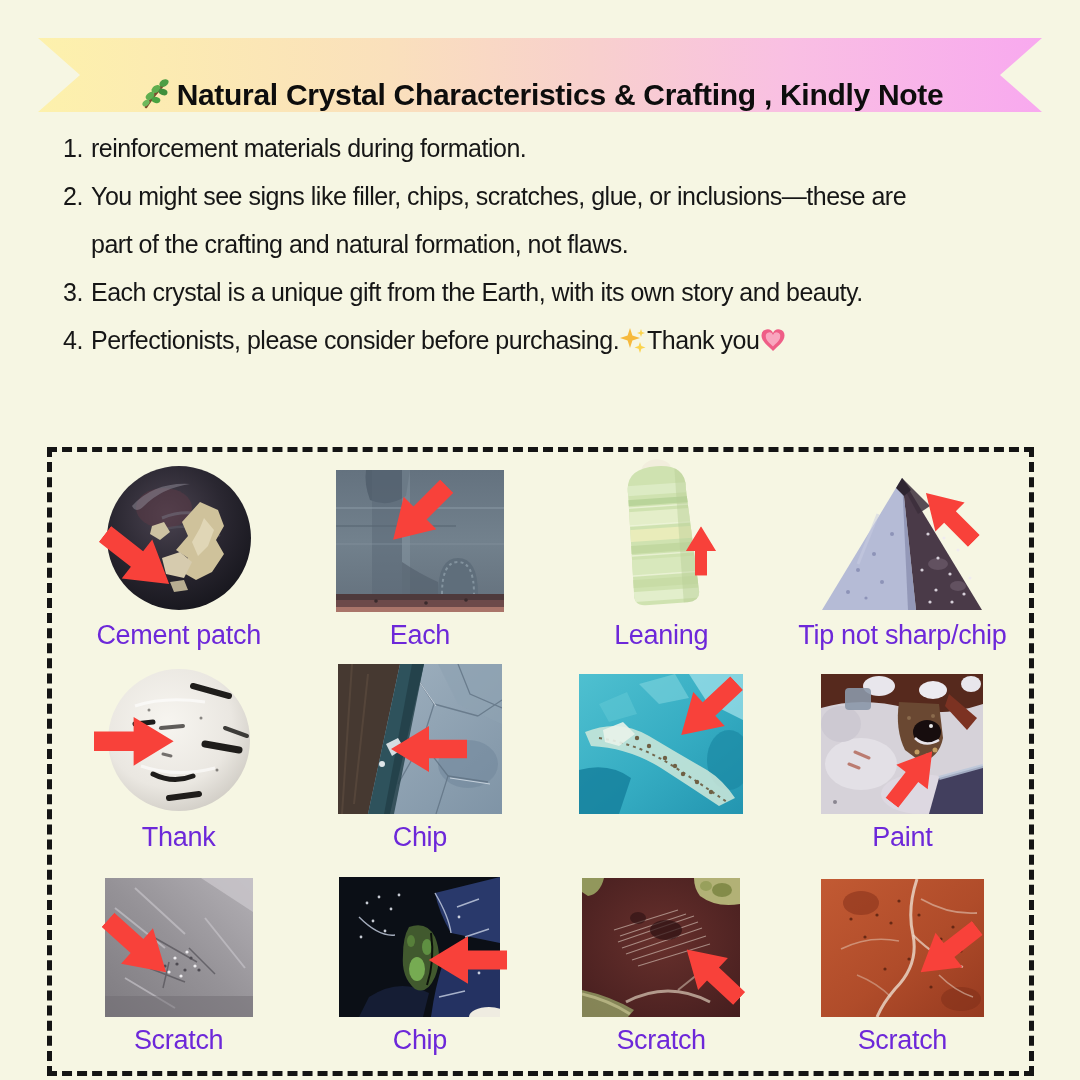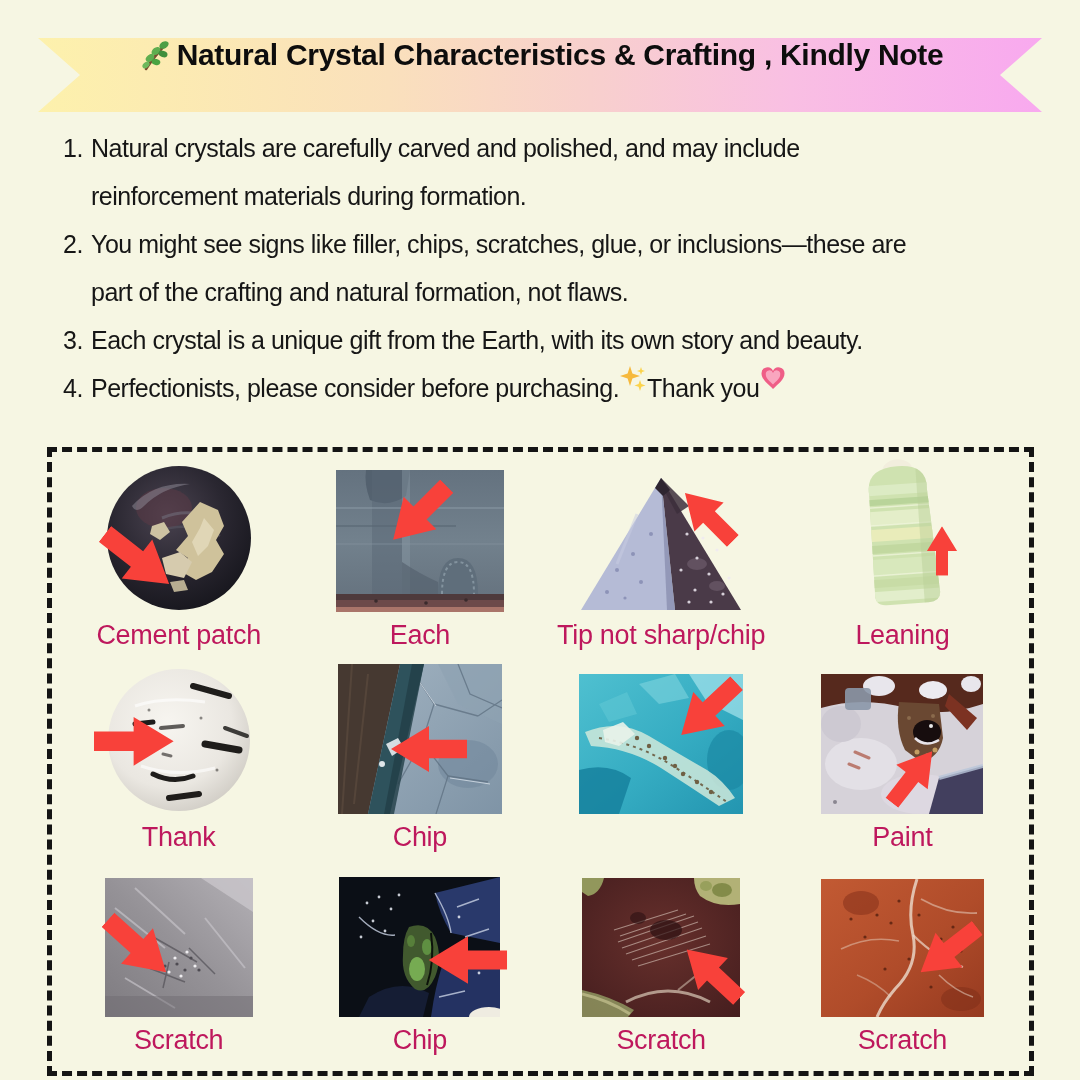--- a/index.html
+++ b/index.html
@@ -2,39 +2,39 @@
 <html><head>
 <meta charset="utf-8">
 <style>
   html,body{margin:0;padding:0;}
   .canvas{position:relative;width:1080px;height:1080px;background:#f6f6e3;overflow:hidden;
     font-family:"Liberation Sans",sans-serif;color:#161616;}
   
   .banner{position:absolute;left:38px;top:38px;width:1004px;height:74px;
     background:linear-gradient(90deg,#fdf1ac 0%,#fae0bc 35%,#f8d0cd 55%,#f9bfe3 75%,#f8a9ef 100%);
     clip-path:polygon(0 0,100% 0,calc(100% - 42px) 50%,100% 100%,0 100%,42px 50%);
-    display:flex;align-items:flex-start;justify-content:center;gap:4px;}
+    display:flex;align-items:flex-end;justify-content:center;gap:4px;}
   .banner-title{font-size:30px;font-weight:bold;letter-spacing:-0.3px;white-space:nowrap;color:#0d0d0d;}
   .leaf{width:36px;height:36px;flex:none;}
   
   .notes{position:absolute;left:63px;top:124px;width:980px;}
   .note{display:flex;}
   .num{flex:none;width:28px;font-size:25px;line-height:48px;letter-spacing:-0.5px;}
   .ntext{flex:1;min-width:0;}
   .nline{display:block;font-size:25px;line-height:48px;letter-spacing:-0.5px;white-space:nowrap;}
   .nline:empty{display:none;}
-  .nline-flex{display:flex;font-size:25px;line-height:48px;letter-spacing:-0.5px;white-space:nowrap;}
+  .nline-flex{display:flex;align-items:center;font-size:25px;line-height:48px;letter-spacing:-0.5px;white-space:nowrap;}
   .inline-icon{width:28px;height:28px;flex:none;display:inline-block;}
   
   .board{position:absolute;left:47px;top:447px;width:987px;height:629px;box-sizing:border-box;
     border:5px dashed #141414;display:grid;grid-template-columns:repeat(4,1fr);
     grid-template-rows:repeat(3,1fr);padding:10px 6px 2px 6px;}
   .cell{position:relative;display:flex;flex-direction:column;align-items:center;}
   .imgbox{position:relative;width:100%;height:150px;display:flex;justify-content:center;align-items:flex-end;}
-  .label{margin-top:8px;font-size:27px;letter-spacing:-0.3px;color:#be185d;white-space:nowrap;}
+  .label{margin-top:8px;font-size:27px;letter-spacing:-0.3px;color:#6d28d9;white-space:nowrap;}
   .tilt{transform:rotate(-4deg);}
   
   .arrow{position:absolute;width:80px;height:54px;background:#f8413a;z-index:3;
     clip-path:polygon(0 32%,50% 32%,50% 5%,100% 50%,50% 95%,50% 68%,0 68%);transform-origin:50% 50%;}
   .c1 .arrow{left:calc(50% - 82px);top:70px;transform:rotate(38deg) scale(1.02);}
   .c2 .arrow{left:calc(50% - 40px);top:24px;transform:rotate(135deg) scale(0.95);}
   .c3 .arrow{left:calc(50% + 8px);top:28px;transform:rotate(-135deg) scale(0.85);}
   .c4 .arrow{left:calc(50% + 0px);top:62px;transform:rotate(-90deg) scale(0.62);}
   .c5 .arrow{left:calc(50% - 85px);top:50px;transform:rotate(0deg);}
   .c6 .arrow{left:calc(50% - 31px);top:58px;transform:rotate(180deg) scale(0.95);}
@@ -60,21 +60,20 @@
       <ellipse cx="19" cy="24" rx="4.4" ry="3" fill="#49a341" transform="rotate(14 19 24)"></ellipse>
       <ellipse cx="9" cy="27" rx="4" ry="2.8" fill="#6db85c" transform="rotate(-42 9 27)"></ellipse>
     </svg>
     <span class="banner-title">Natural Crystal Characteristics &amp; Crafting , Kindly Note</span>
   </div>
 
   <div class="notes">
     <div class="note">
       <span class="num">1.</span>
       <div class="ntext">
-        <span class="nline">Natural crystals are carefully carved and polished, and may include</span>
         <span class="nline">reinforcement materials during formation.</span>
       </div>
     </div>
     <div class="note">
       <span class="num">2.</span>
       <div class="ntext">
         <span class="nline">You might see signs like filler, chips, scratches, glue, or inclusions—these are</span>
         <span class="nline">part of the crafting and natural formation, not flaws.</span>
       </div>
     </div>
@@ -155,20 +154,50 @@
           <rect y="124" width="168" height="18" fill="#6d4a4a"></rect>
           <rect y="124" width="168" height="6" fill="#4e3a3c"></rect>
           <rect y="137" width="168" height="5" fill="#b97f72" opacity="0.8"></rect>
           <circle cx="40" cy="131" r="1.8" fill="#3a2a2c"></circle>
             <circle cx="90" cy="133" r="1.8" fill="#3a2a2c"></circle>
             <circle cx="130" cy="130" r="1.8" fill="#3a2a2c"></circle>
         </svg>
         <div class="arrow"></div>
       </div>
       <div class="label">Each</div>
+    </div>
+
+    <div class="cell c4">
+      <div class="imgbox">
+        <div class="tilt">
+        <svg width="88" height="150" viewBox="0 0 88 150">
+          <defs>
+                <clipPath id="twr">
+                  <path d="M14 34 Q12 8 44 8 Q74 8 72 32 L78 134 Q79 146 66 146 L24 146 Q12 146 13 134 Z"></path>
+                </clipPath>
+              </defs>
+          <ellipse cx="44" cy="12" rx="15" ry="11" fill="#f2eedd"></ellipse>
+          <path d="M14 34 Q12 8 44 8 Q74 8 72 32 L78 134 Q79 146 66 146 L24 146 Q12 146 13 134 Z" fill="#cfe2b0"></path>
+          <g clip-path="url(#twr)">
+            <rect x="0" y="26" width="88" height="10" fill="#dcebc4"></rect>
+            <rect x="0" y="40" width="88" height="6" fill="#b9d49a"></rect>
+            <rect x="0" y="52" width="88" height="14" fill="#e4eec9"></rect>
+            <rect x="0" y="70" width="88" height="12" fill="#e9ecba"></rect>
+            <rect x="0" y="86" width="88" height="8" fill="#c2d8a0"></rect>
+            <rect x="0" y="100" width="88" height="16" fill="#d8e8bc"></rect>
+            <rect x="0" y="120" width="88" height="8" fill="#c8dca6"></rect>
+            <rect x="0" y="132" width="88" height="10" fill="#e2eecb"></rect>
+            <path d="M0 48 H88 M0 66 H88 M0 96 H88 M0 116 H88" stroke="#f2f7e0" stroke-width="1.5" opacity="0.7"></path>
+            <rect x="62" y="0" width="26" height="150" fill="#b7cf96" opacity="0.45"></rect>
+          </g>
+        </svg>
+        </div>
+        <div class="arrow"></div>
+      </div>
+      <div class="label">Leaning</div>
     </div>
 
     <div class="cell c3">
       <div class="imgbox">
         <svg width="168" height="138" viewBox="0 0 168 138">
           <polygon points="84,4 4,136 98,136" fill="#b5bbd6"></polygon>
           <polygon points="84,4 98,136 164,136" fill="#4a3a48"></polygon>
           <polygon points="84,4 98,136 90,136" fill="#8b90b0" opacity="0.8"></polygon>
           <polygon points="84,4 112,32 100,40 88,18" fill="#3c2f3c" opacity="0.85"></polygon>
           <polygon points="84,4 93,16 86,22 78,14" fill="#2e2531"></polygon>
@@ -193,50 +222,20 @@
               <circle cx="126" cy="64" r="1.6"></circle>
             <circle cx="112" cy="128" r="1.6"></circle>
               <circle cx="134" cy="128" r="1.6"></circle>
           </g>
         </svg>
         <div class="arrow"></div>
       </div>
       <div class="label">Tip not sharp/chip</div>
     </div>
 
-    <div class="cell c4">
-      <div class="imgbox">
-        <div class="tilt">
-        <svg width="88" height="150" viewBox="0 0 88 150">
-          <defs>
-                <clipPath id="twr">
-                  <path d="M14 34 Q12 8 44 8 Q74 8 72 32 L78 134 Q79 146 66 146 L24 146 Q12 146 13 134 Z"></path>
-                </clipPath>
-              </defs>
-          <ellipse cx="44" cy="12" rx="15" ry="11" fill="#f2eedd"></ellipse>
-          <path d="M14 34 Q12 8 44 8 Q74 8 72 32 L78 134 Q79 146 66 146 L24 146 Q12 146 13 134 Z" fill="#cfe2b0"></path>
-          <g clip-path="url(#twr)">
-            <rect x="0" y="26" width="88" height="10" fill="#dcebc4"></rect>
-            <rect x="0" y="40" width="88" height="6" fill="#b9d49a"></rect>
-            <rect x="0" y="52" width="88" height="14" fill="#e4eec9"></rect>
-            <rect x="0" y="70" width="88" height="12" fill="#e9ecba"></rect>
-            <rect x="0" y="86" width="88" height="8" fill="#c2d8a0"></rect>
-            <rect x="0" y="100" width="88" height="16" fill="#d8e8bc"></rect>
-            <rect x="0" y="120" width="88" height="8" fill="#c8dca6"></rect>
-            <rect x="0" y="132" width="88" height="10" fill="#e2eecb"></rect>
-            <path d="M0 48 H88 M0 66 H88 M0 96 H88 M0 116 H88" stroke="#f2f7e0" stroke-width="1.5" opacity="0.7"></path>
-            <rect x="62" y="0" width="26" height="150" fill="#b7cf96" opacity="0.45"></rect>
-          </g>
-        </svg>
-        </div>
-        <div class="arrow"></div>
-      </div>
-      <div class="label">Leaning</div>
-    </div>
-
     <div class="cell c5">
       <div class="imgbox">
         <svg width="148" height="148" viewBox="0 0 148 148">
           <defs>
               <radialGradient id="cld" cx="0.42" cy="0.38" r="0.75">
             <stop offset="0" stop-color="#f7f5f0"></stop>
                 <stop offset="0.6" stop-color="#eae7e1"></stop>
                 <stop offset="1" stop-color="#c6c2ba"></stop>
           </radialGradient>
             </defs>

